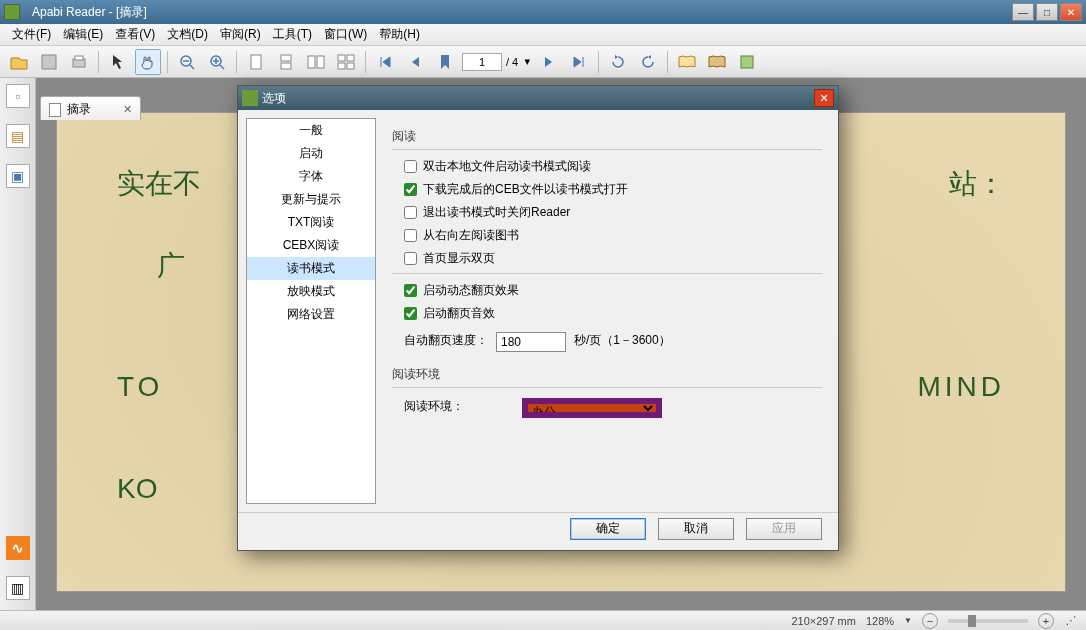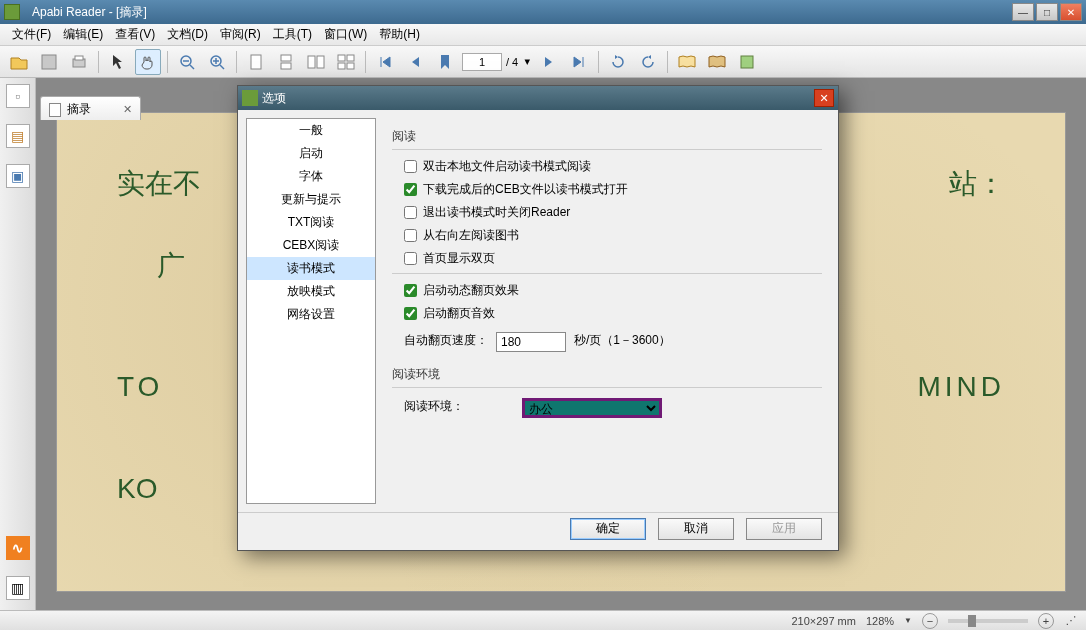--- a/index.html
+++ b/index.html
@@ -56,21 +56,21 @@
 .category-list .cat-item { padding: 3px 8px; cursor: pointer; }
 .category-list .cat-item.selected { background: #cde6ff; }
 
 .settings-panel { flex: 1; font-size: 12px; padding: 4px 8px; }
 .group-label { margin: 6px 0 4px 0; color: #333; }
 .group-sep { height: 1px; background: #ccc; margin: 2px 0 8px 0; }
 .check-row { display: flex; align-items: center; gap: 6px; margin: 6px 0 6px 12px; }
 .check-row input[type=checkbox] { width: 13px; height: 13px; accent-color: #2a8a2a; }
 .field-row { display: flex; align-items: flex-start; gap: 8px; margin: 10px 0 6px 12px; }
 .num-input { width: 70px; height: 20px; border: 1px solid #888; padding: 0 4px; font-size: 12px; }
-.select-input { width: 140px; height: 20px; border: 3px solid #701a75; font-size: 12px; background: #0f766e; }
+.select-input { width: 140px; height: 20px; border: 6px solid #701a75; font-size: 12px; background: #c2410c; }
 
 .dialog-buttons { height: 32px; border-top: 1px solid #ccc; display: flex; align-items: center; justify-content: flex-end; gap: 12px; padding: 12px 16px; }
 .dlg-btn { width: 76px; height: 22px; background: linear-gradient(#fafafa,#e4e4e4); border: 1px solid #888; font-size: 12px; cursor: pointer; }
 .dlg-btn.default { border: 1px solid #4a7ab0; box-shadow: inset 0 0 0 1px #9cf; }
 .dlg-btn:disabled { color: #999; }
 
 .icon-svg { display: block; }
 </style>
 </head>
 <body>

